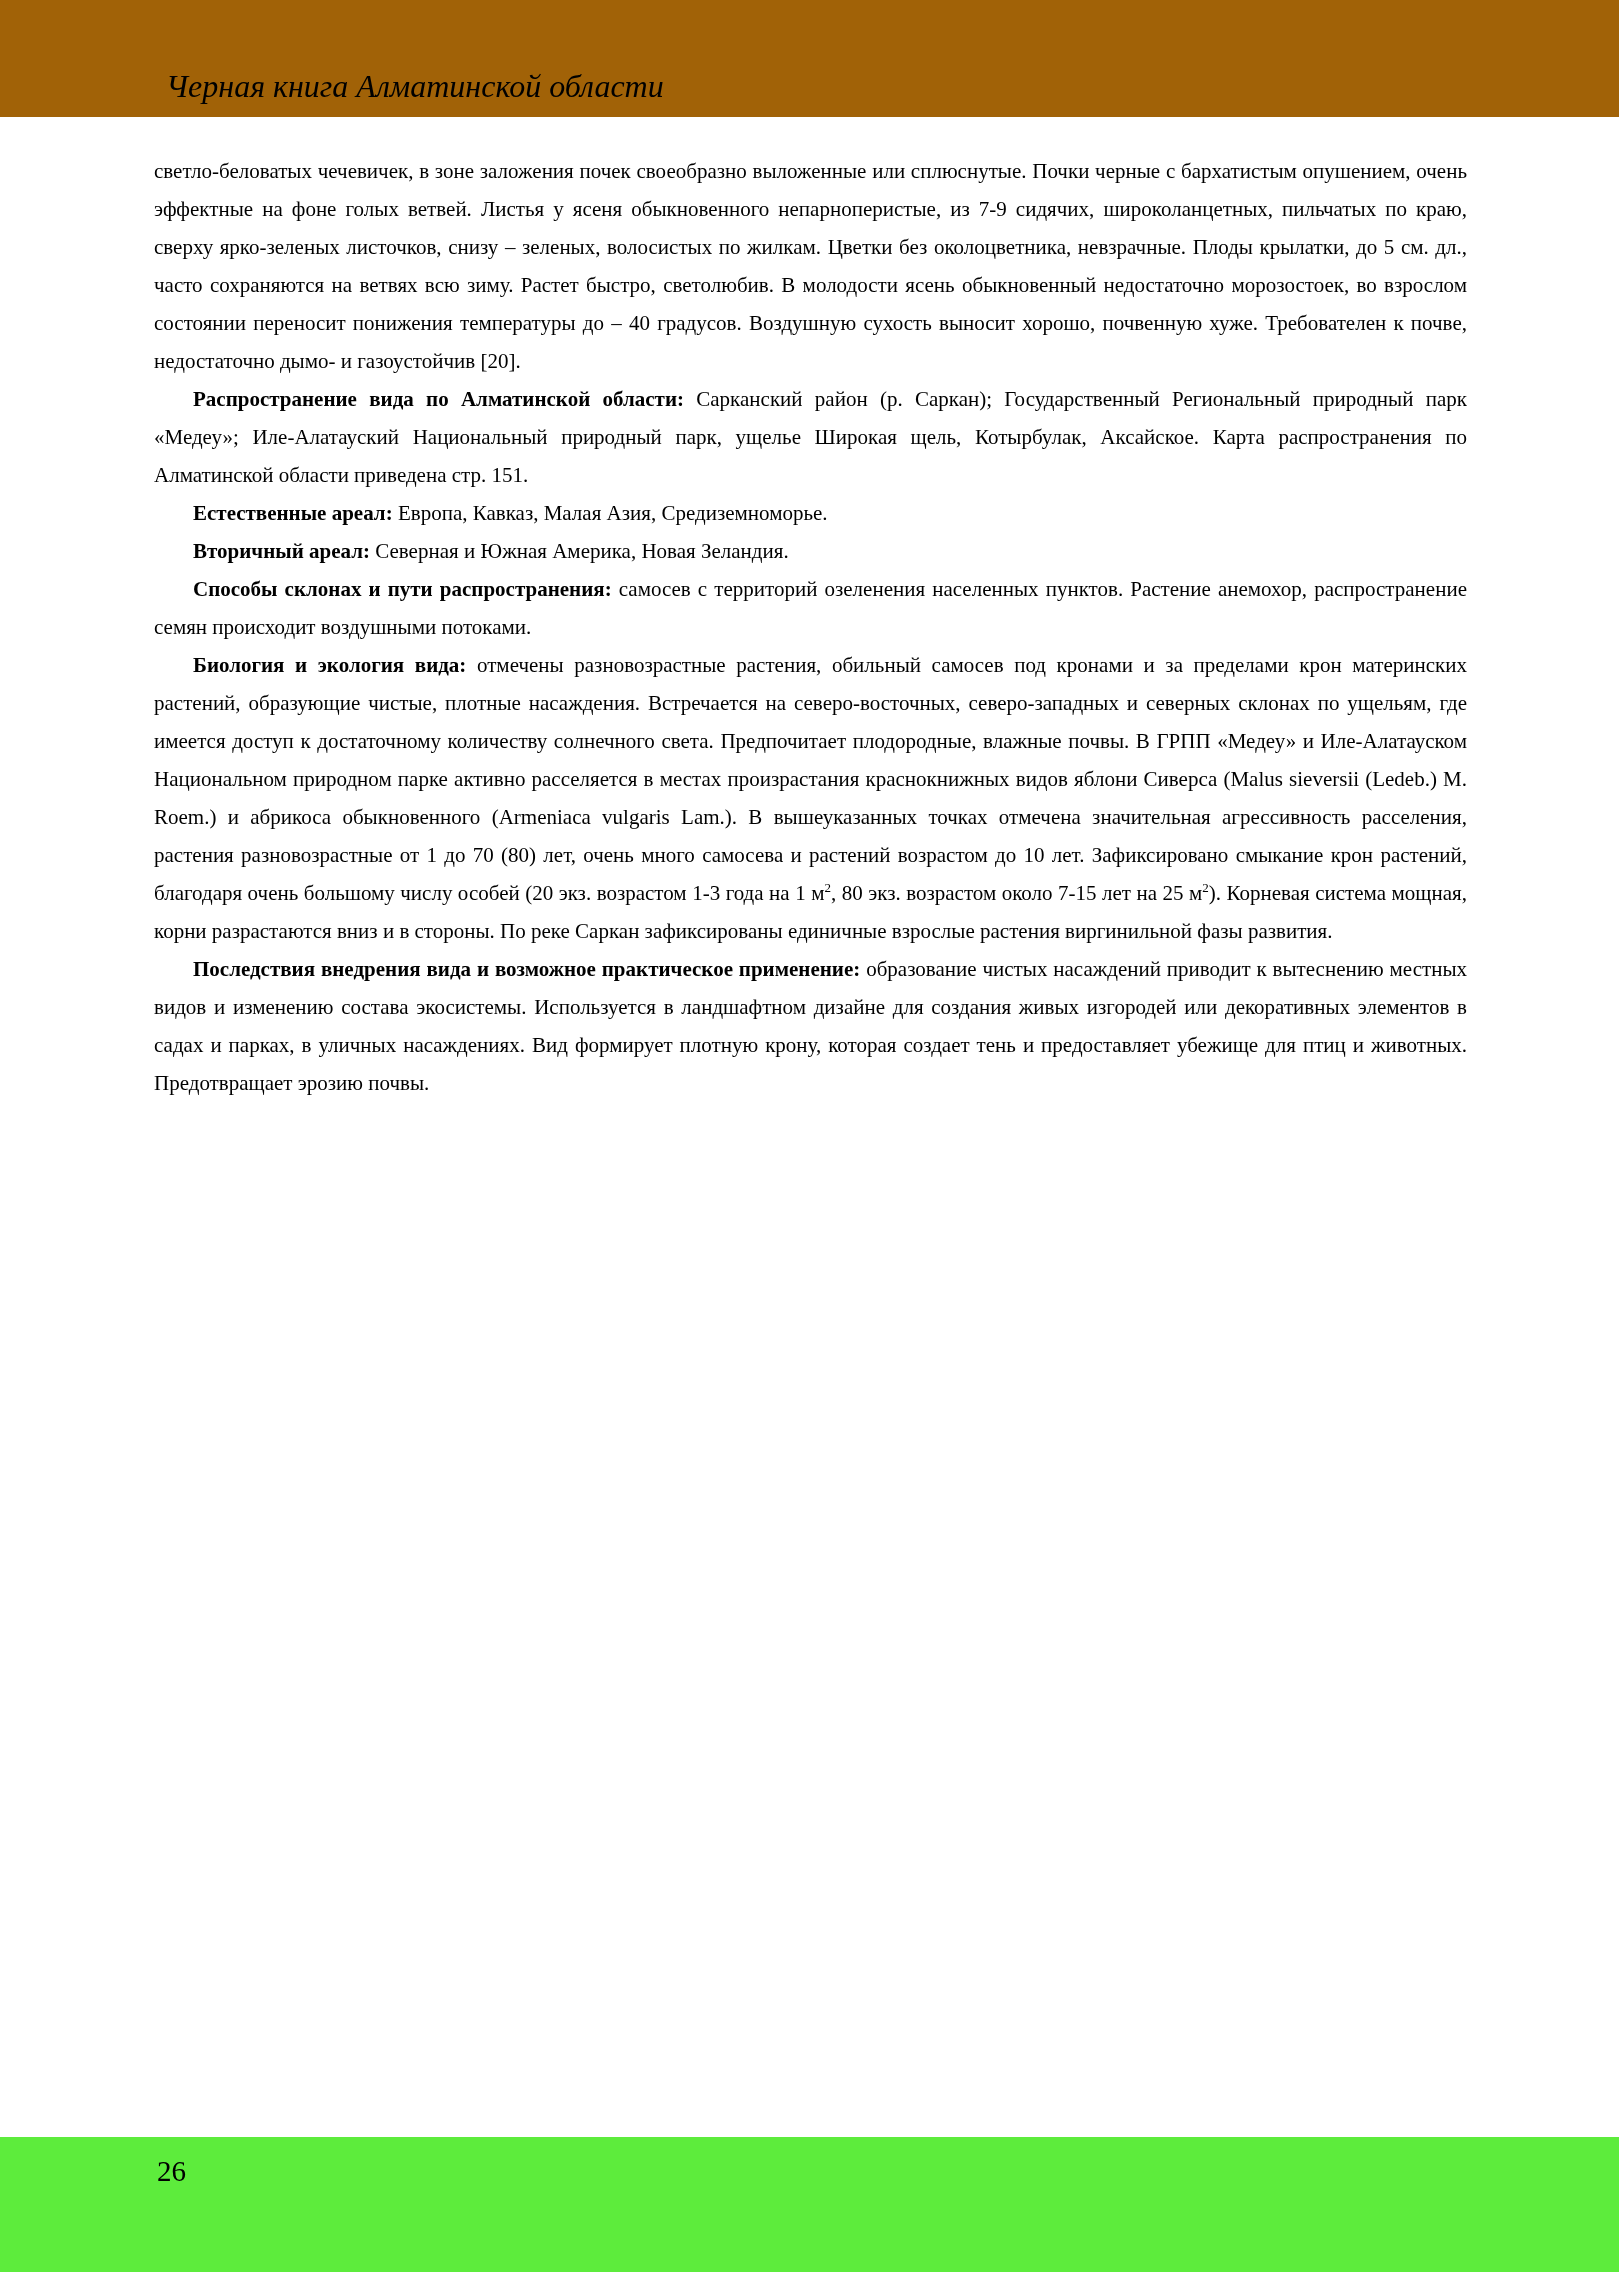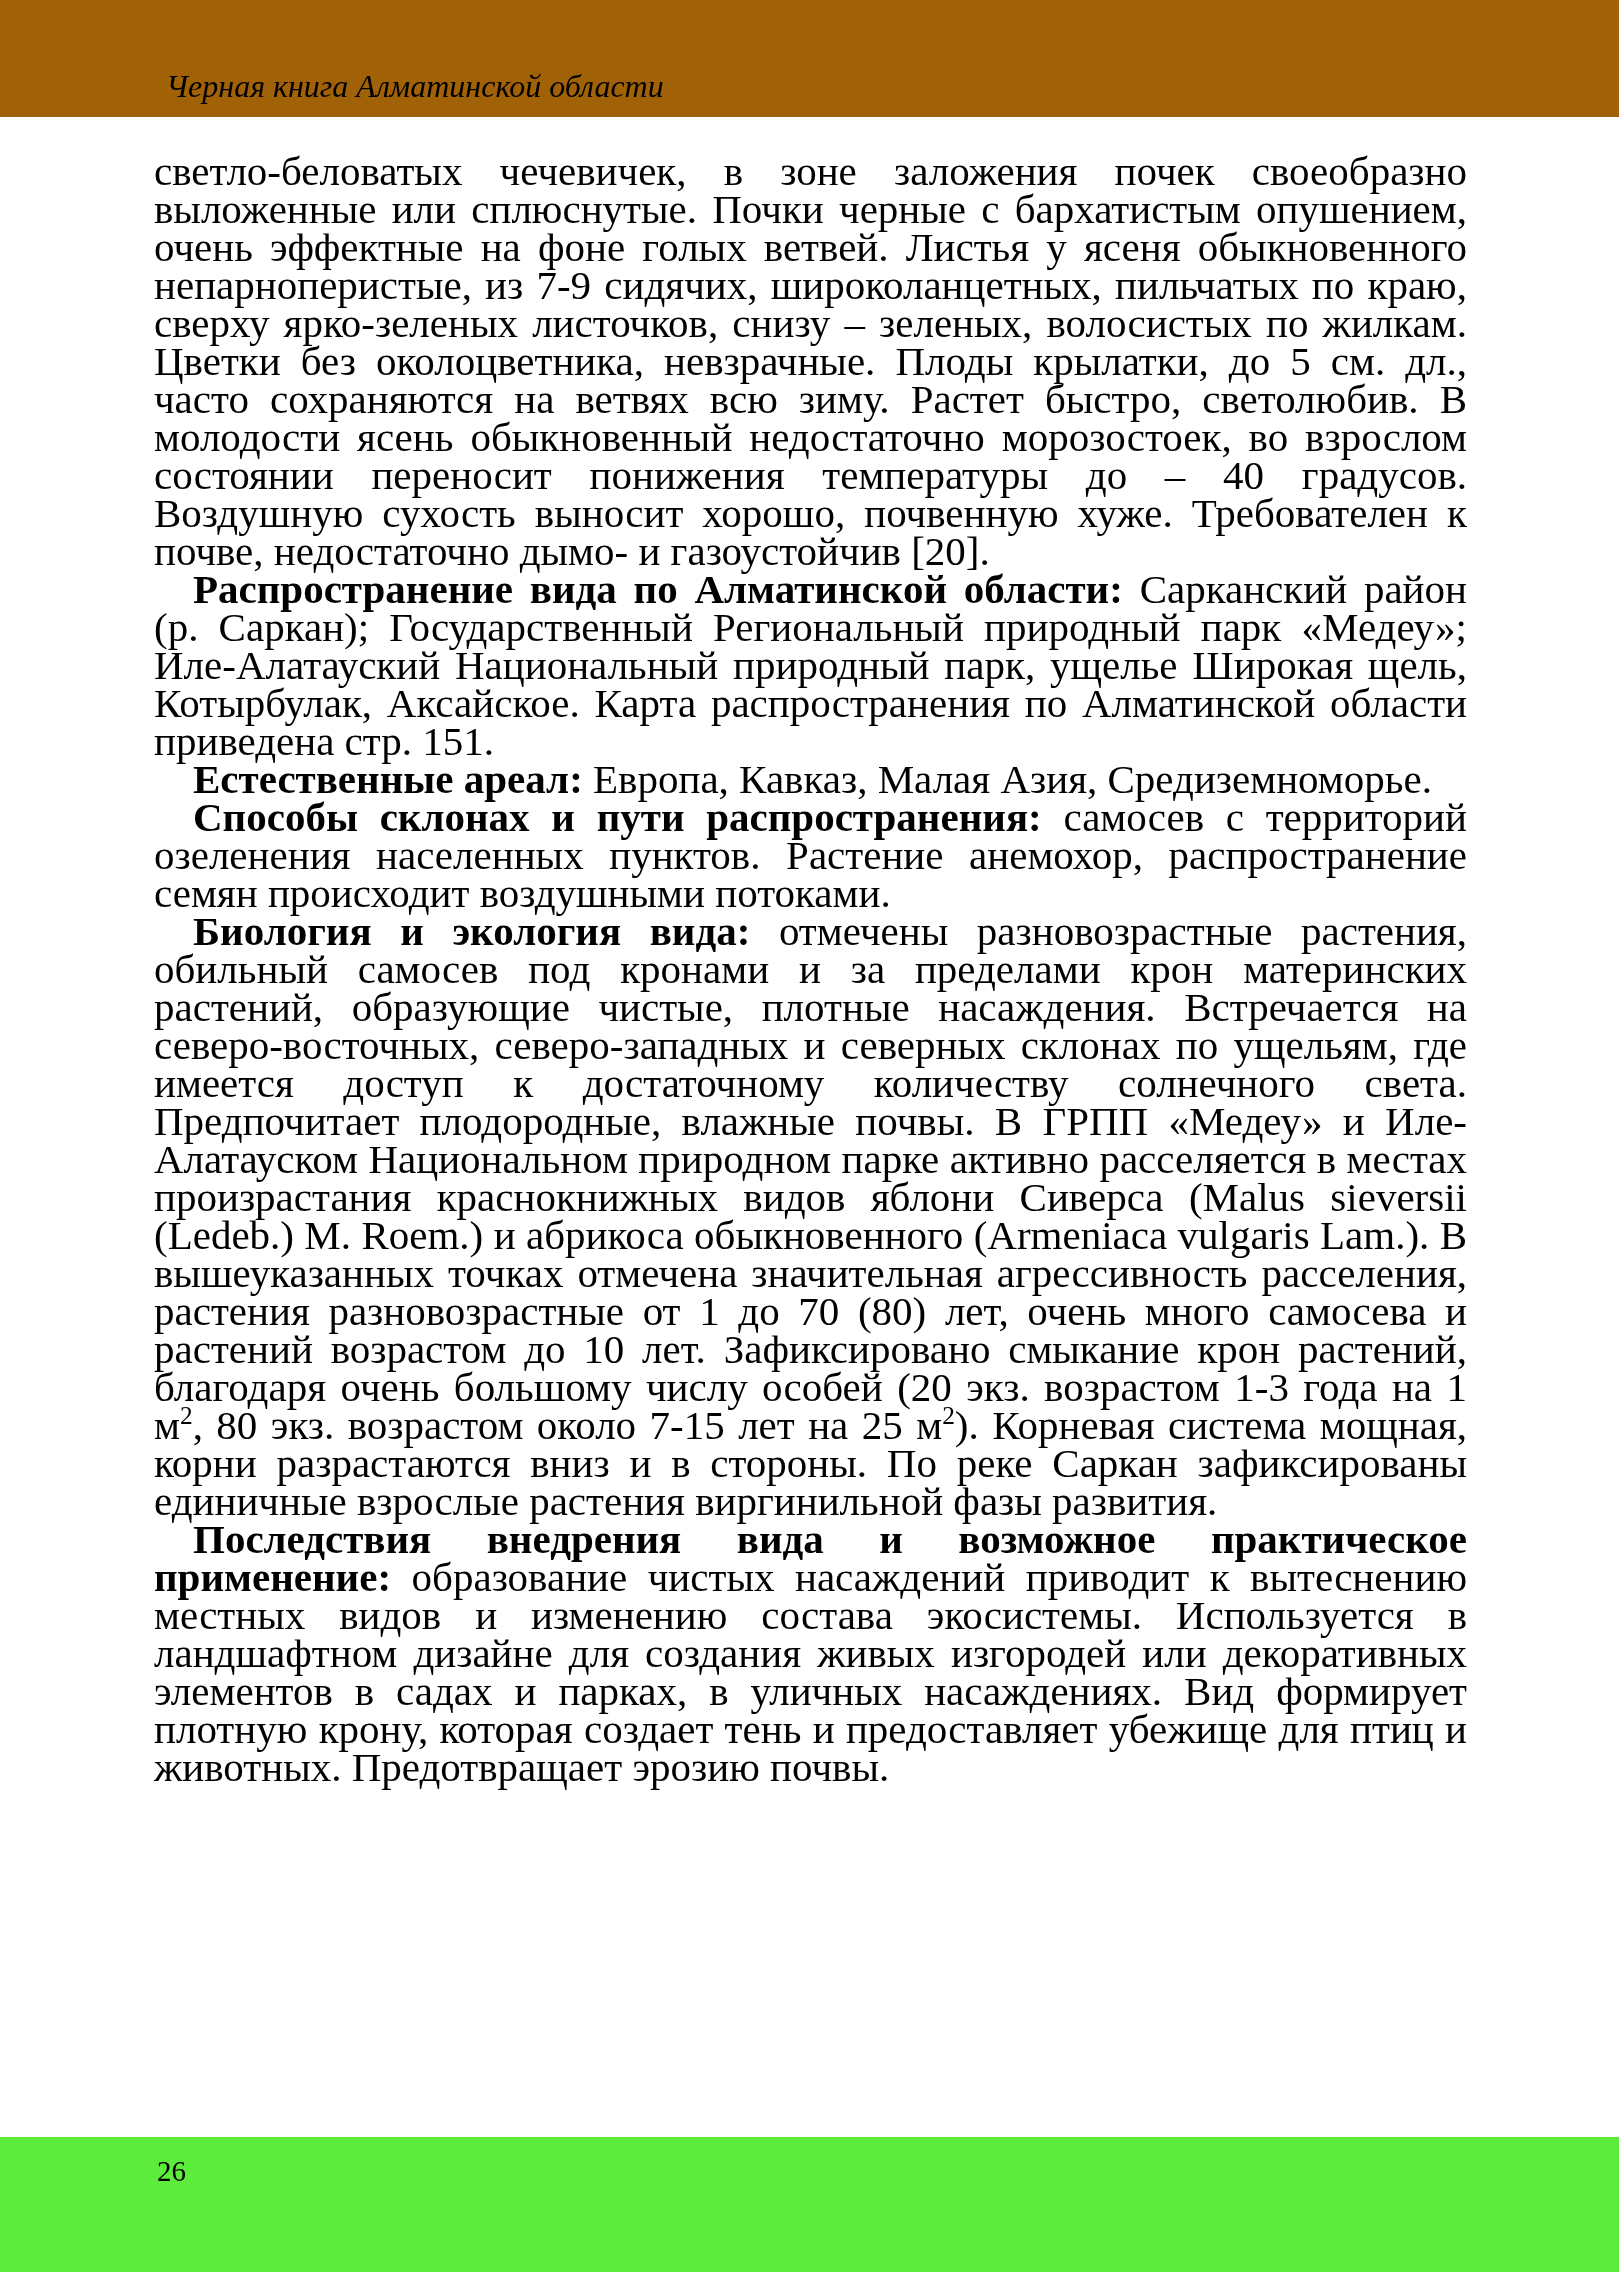--- a/index.html
+++ b/index.html
@@ -26,21 +26,21 @@
     font-style: italic;
     font-size: 32px;
     line-height: 1.1;
     white-space: nowrap;
   }
   .body-text {
     position: absolute;
     top: 152px;
     left: 154px;
     width: 1313px;
-    font-size: 41px;
+    font-size: 21px;
     line-height: 38px;
     text-align: justify;
   }
   .body-text p.para { margin: 0; }
   .body-text p.indent { text-indent: 39px; }
   .run-bold { font-weight: 700; margin-top: 20px; }
   .run-italic { }
   .body-text sup {
     font-size: 0.62em;
     line-height: 0;
@@ -67,20 +67,21 @@
 <div class="page">
 
   <div class="header-bar">
     <div class="header-title">Черная книга Алматинской области</div>
   </div>
 
   <main class="body-text">
       <p class="para"><span class="run-normal">светло-беловатых чечевичек, в зоне заложения почек своеобразно выложенные или сплюснутые. Почки черные с бархатистым опушением, очень эффектные на фоне голых ветвей. Листья у ясеня обыкновенного непарноперистые, из 7-9 сидячих, широколанцетных, пильчатых по краю, сверху ярко-зеленых листочков, снизу – зеленых, волосистых по жилкам. Цветки без околоцветника, невзрачные. Плоды крылатки, до 5 см. дл., часто сохраняются на ветвях всю зиму. Растет быстро, светолюбив. В молодости ясень обыкновенный недостаточно морозостоек, во взрослом состоянии переносит понижения температуры до – 40 градусов. Воздушную сухость выносит хорошо, почвенную хуже. Требователен к почве, недостаточно дымо- и газоустойчив [20].</span></p>
       <p class="para indent"><span class="run-bold">Распространение вида по Алматинской области: </span><span class="run-normal">Сарканский район (р. Саркан); Государственный Региональный природный парк «Медеу»; Иле-Алатауский Национальный природный парк, ущелье Широкая щель, Котырбулак, Аксайское. Карта распространения по Алматинской области приведена стр. 151.</span></p>
       <p class="para indent"><span class="run-bold">Естественные ареал: </span><span class="run-normal">Европа, Кавказ, Малая Азия, Средиземноморье.</span></p>
+      <p class="para indent"><span class="run-bold">Вторичный ареал: </span><span class="run-normal">Северная и Южная Америка, Новая Зеландия.</span></p>
       <p class="para indent"><span class="run-bold">Способы склонах и пути распространения: </span><span class="run-normal">самосев с территорий озеленения населенных пунктов. Растение анемохор, распространение семян происходит воздушными потоками.</span></p>
       <p class="para indent"><span class="run-bold">Биология и экология вида: </span><span class="run-normal">отмечены разновозрастные растения, обильный самосев под кронами и за пределами крон материнских растений, образующие чистые, плотные насаждения. Встречается на северо-восточных, северо-западных и северных склонах по ущельям, где имеется доступ к достаточному количеству солнечного света. Предпочитает плодородные, влажные почвы. В ГРПП «Медеу» и Иле-Алатауском Национальном природном парке активно расселяется в местах произрастания краснокнижных видов яблони Сиверса (</span><span class="run-italic">Malus sieversii</span><span class="run-normal"> (Ledeb.) M. Roem.) и абрикоса обыкновенного (</span><span class="run-italic">Armeniaca vulgaris</span><span class="run-normal"> Lam.). В вышеуказанных точках отмечена значительная агрессивность расселения, растения разновозрастные от 1 до 70 (80) лет, очень много самосева и растений возрастом до 10 лет. Зафиксировано смыкание крон растений, благодаря очень большому числу особей (20 экз. возрастом 1-3 года на 1 м</span><sup>2</sup><span class="run-normal">, 80 экз. возрастом около 7-15 лет на 25 м</span><sup>2</sup><span class="run-normal">). Корневая система мощная, корни разрастаются вниз и в стороны. По реке Саркан зафиксированы единичные взрослые растения виргинильной фазы развития.</span></p>
       <p class="para indent"><span class="run-bold">Последствия внедрения вида и возможное практическое применение: </span><span class="run-normal">образование чистых насаждений приводит к вытеснению местных видов и изменению состава экосистемы. Используется в ландшафтном дизайне для создания живых изгородей или декоративных элементов в садах и парках, в уличных насаждениях. Вид формирует плотную крону, которая создает тень и предоставляет убежище для птиц и животных. Предотвращает эрозию почвы.</span></p>
     </main>
 
   <div class="footer-bar">
     <div class="page-number">26</div>
   </div>
 
 </div>

